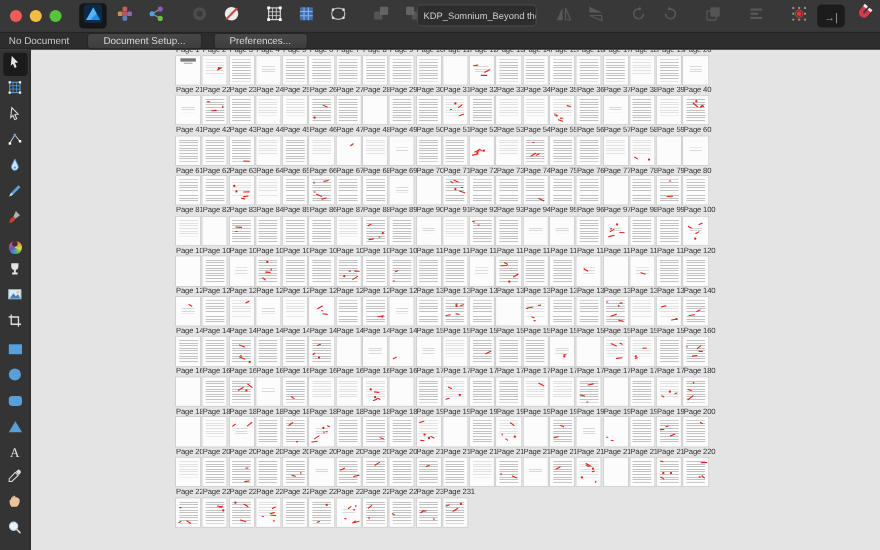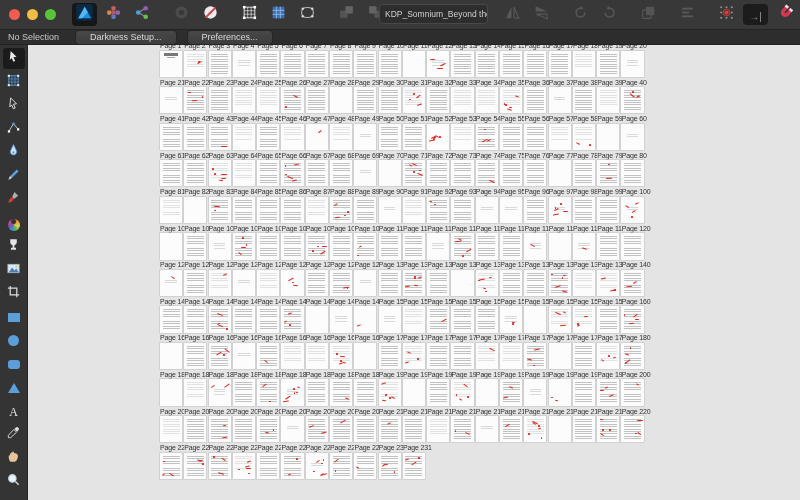--- a/index.html
+++ b/index.html
@@ -231,22 +231,22 @@
               <path d="M4 1.5h3.2v6a .9 .9 0 0 0 1.6 0v-6H12v6a4 4 0 0 1-8 0z" fill="#d63850"></path>
               <rect x="4" y="1.5" width="3.2" height="2.2" fill="#e9e9e9"></rect>
               <rect x="8.8" y="1.5" width="3.2" height="2.2" fill="#e9e9e9"></rect>
             </g>
           </svg></span>
       </div>
     </div>
 </div>
 
 <div id="ctxbar">
-  <span class="status">No Selection</span>
-  <button class="cbtn">Darkness Setup...</button>
+  <span class="status">No Document</span>
+  <button class="cbtn">Document Setup...</button>
   <button class="cbtn">Preferences...</button>
 </div>
 
 <div id="tools">
     <div class="tool selected">
       <span><svg width="15" height="15" viewBox="0 0 16 16">
           <path d="M5 2 L11.2 8.3 L8 8.7 L9.8 12.8 L7.9 13.6 L6.1 9.5 L4 11.6 Z" fill="#e8e8e8"></path>
         </svg></span>
     </div>
     <div class="tool">

